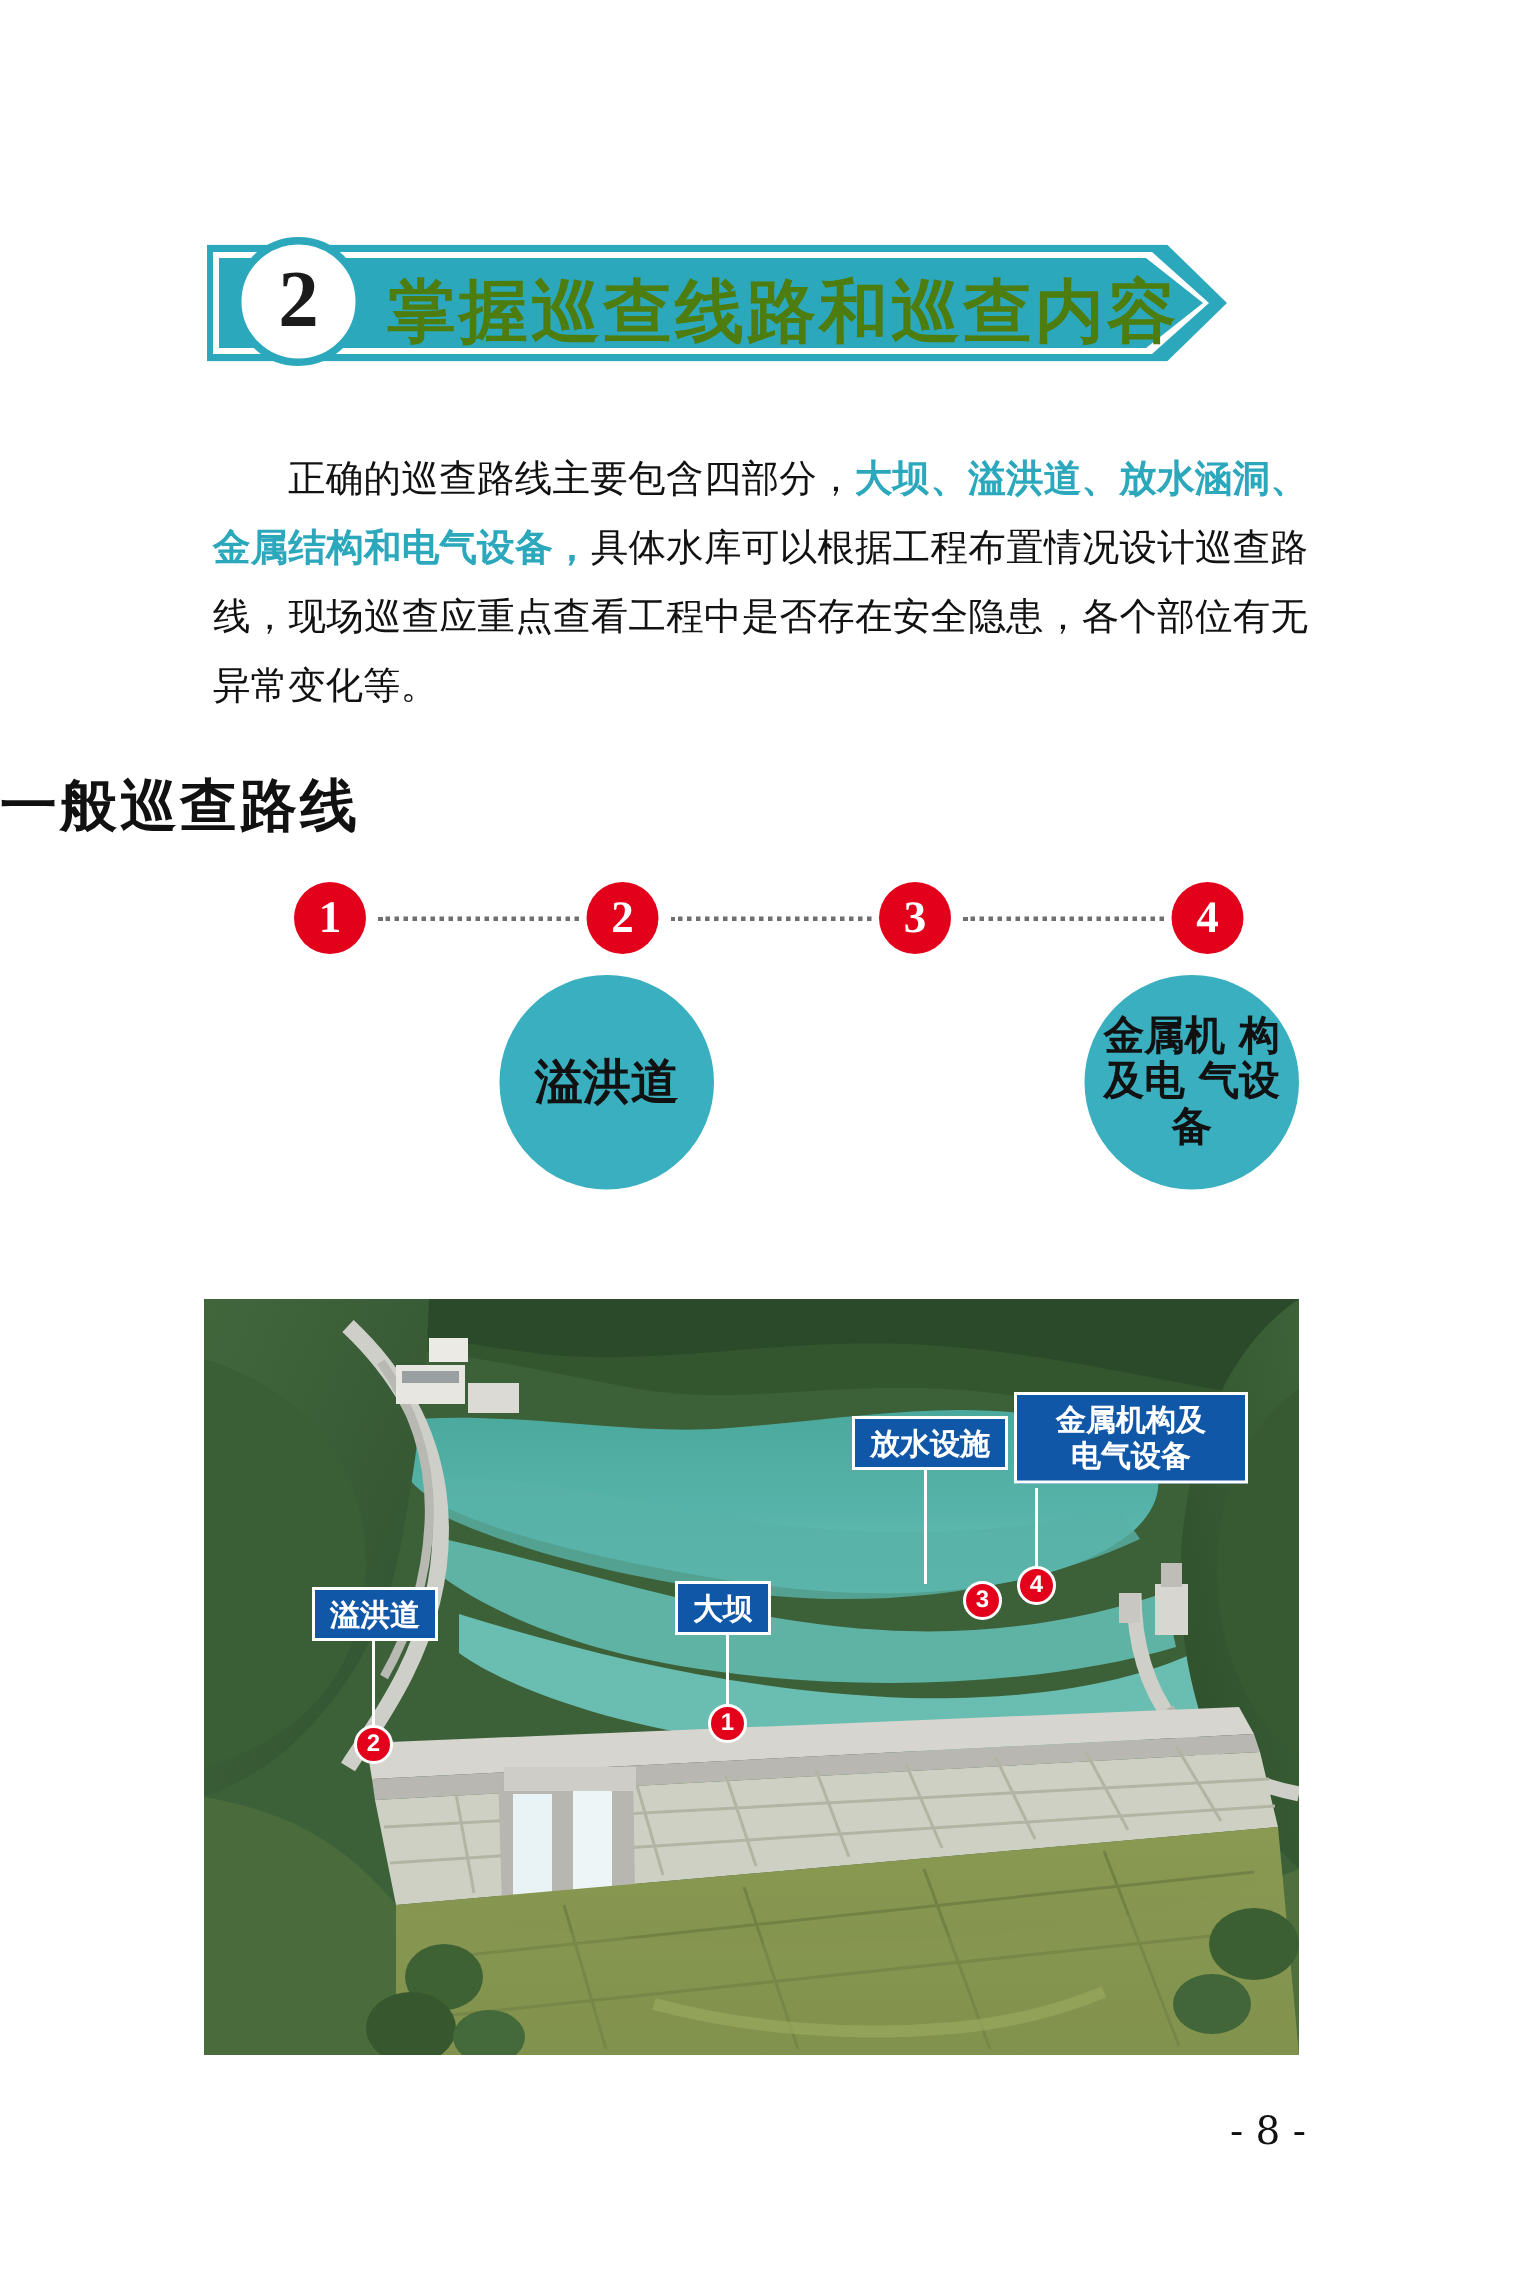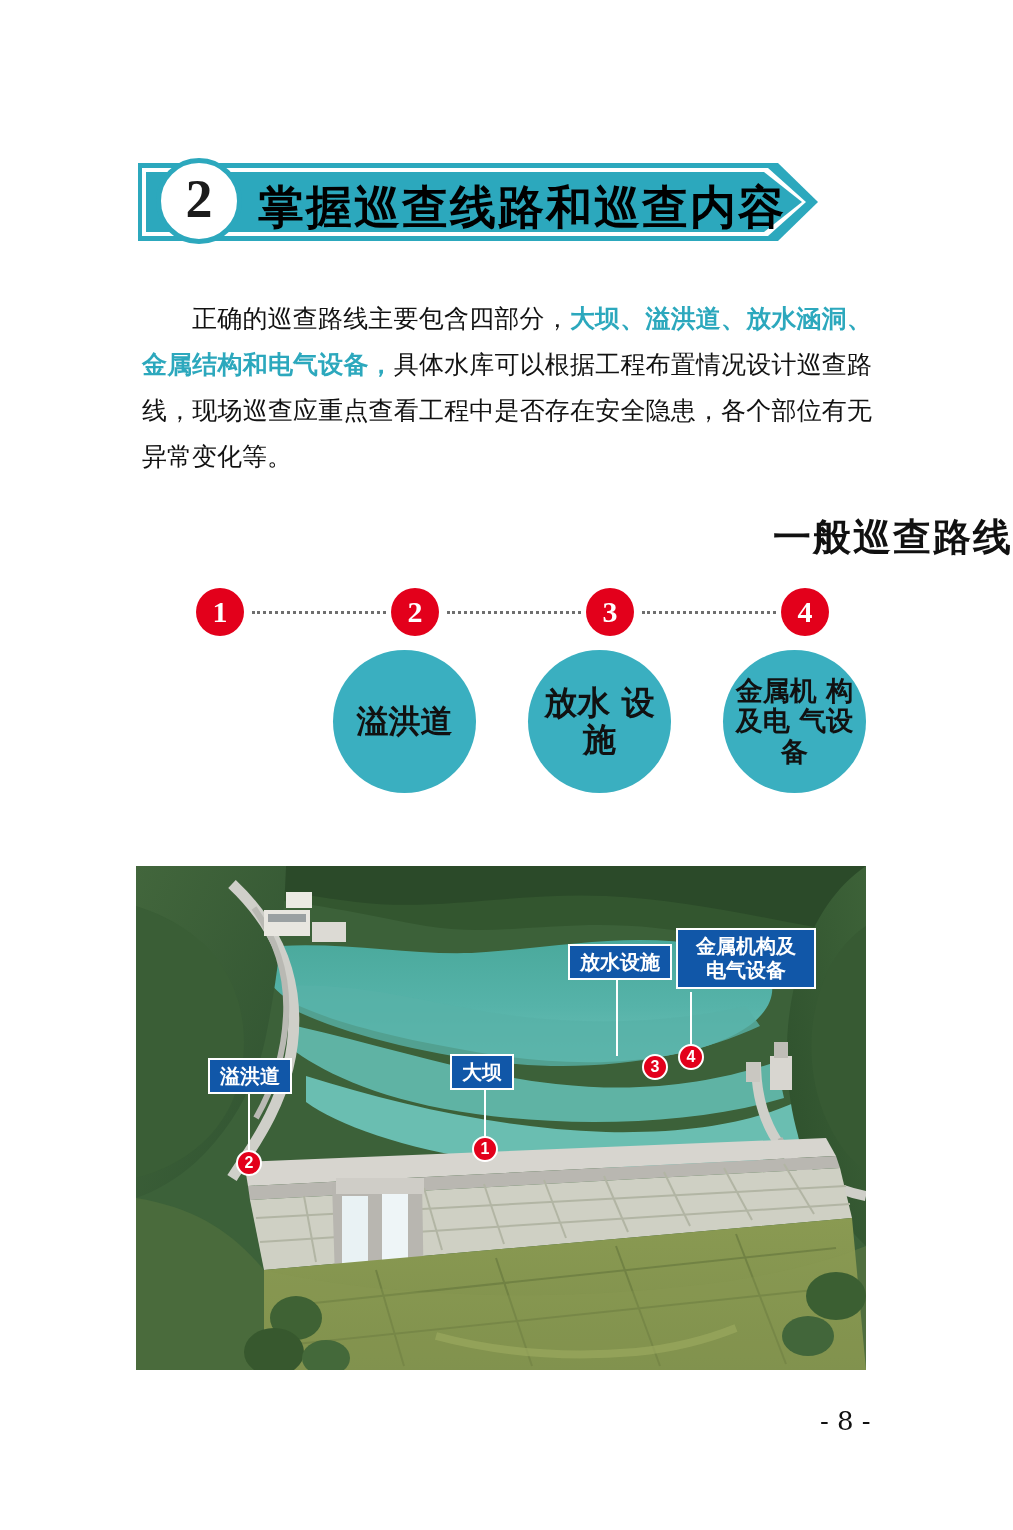--- a/index.html
+++ b/index.html
@@ -72,21 +72,21 @@
     line-height: 1;
     margin-top: -4px;
   }
   .banner-title {
     position: absolute;
     left: 120px;
     top: 14px;
     font-family: "DejaVu Serif", serif;
     font-size: 46px;
     font-weight: bold;
-    color: #000000;
+    color: #4d7c0f;
     letter-spacing: 2px;
     white-space: nowrap;
     text-align: center;
   }
 
   
   .body-para {
     position: absolute;
     left: 142px;
     top: 298px;
@@ -102,21 +102,21 @@
     color: #2ca8bd;
     font-weight: bold;
   }
 
   
   .route-title {
     position: absolute;
     left: 0;
     top: 512px;
     width: 1013px;
-    text-align: right;
+    text-align: left;
     font-family: "DejaVu Serif", serif;
     font-size: 38px;
     font-weight: bold;
     color: #111111;
     letter-spacing: 2px;
   }
 
   
   .steps-row {
     position: absolute;
@@ -257,22 +257,20 @@
   <div class="step-num" style="left:251px;">2</div>
   <div class="step-num" style="left:446px;">3</div>
   <div class="step-num" style="left:641px;">4</div>
   <div class="dots" style="left:112px; width:134px;"></div>
   <div class="dots" style="left:307px; width:134px;"></div>
   <div class="dots" style="left:502px; width:134px;"></div>
 </div>
 
 <div class="circles-row">
   <div class="circle c2">溢洪道</div>
-  <div class="circle c3">放水
-设施</div>
   <div class="circle c4">金属机
 构及电
 气设备</div>
 </div>
 
 <div class="photo">
   <svg width="730" height="504" viewBox="0 0 730 504">
     <defs>
       <linearGradient id="water" x1="0" y1="0" x2="0" y2="1">
         <stop offset="0%" stop-color="#4aa99c"></stop>
@@ -378,19 +376,19 @@
   <div class="photo-marker" style="left:100px; top:284px;">2</div>
 
   <div class="photo-label" style="left:314px; top:188px;padding-left:10px;">大坝</div>
   <div class="leader" style="left:348px; top:224px; height:48px;"></div>
   <div class="photo-marker" style="left:336px; top:270px;">1</div>
 
   <div class="photo-label" style="left:432px; top:78px;">放水设施</div>
   <div class="leader" style="left:480px; top:114px; height:76px;"></div>
   <div class="photo-marker" style="left:506px; top:188px;">3</div>
 
-  <div class="photo-label" style="left:540px; top:62px; width:140px;">金属机构及
+  <div class="photo-label" style="left:540px; top:62px; width:156px;">金属机构及
 电气设备</div>
   <div class="leader" style="left:554px; top:126px; height:54px;"></div>
   <div class="photo-marker" style="left:542px; top:178px;">4</div>
 </div>
 
 <div class="page-num">- 8 -</div>
 
 </body></html>

